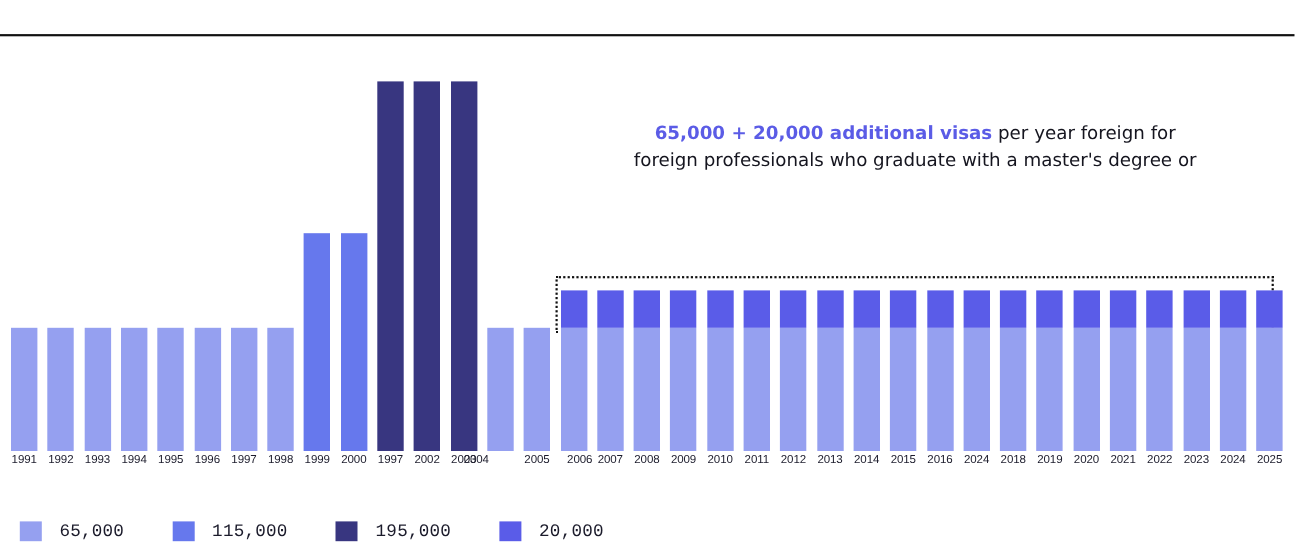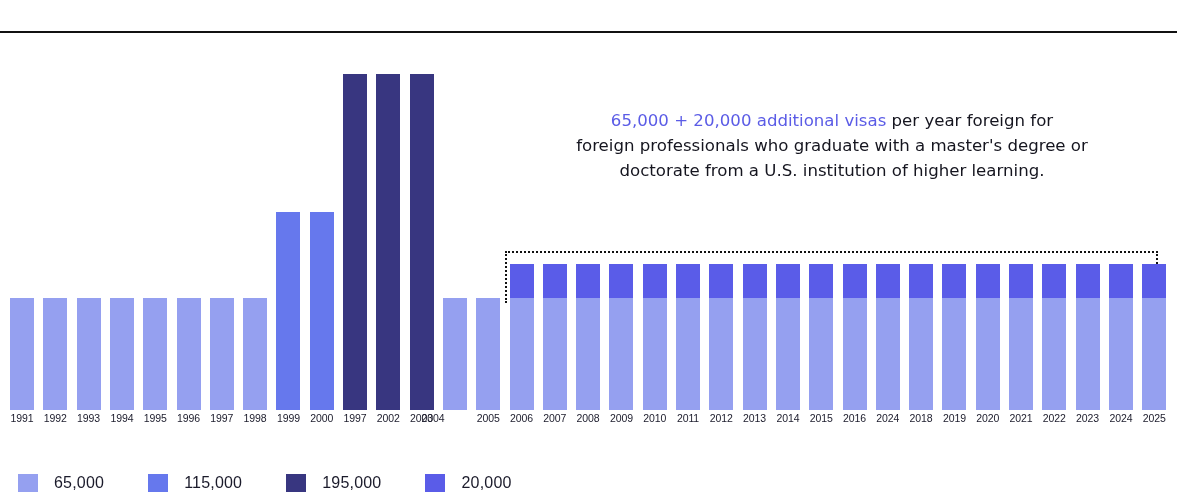--- a/index.html
+++ b/index.html
@@ -89,21 +89,21 @@
     left: 498px;
     top: 108px;
     width: 668px;
     text-align: center;
     font-size: 16.6px;
     line-height: 25px;
     color: #15151f;
     font-family: "DejaVu Sans", sans-serif;
   }
   #annot-text .hl {
-    font-weight: normal;
+    font-weight: bold;
   }
 
   
   #legend {
     position: absolute;
     left: 18px;
     top: 472px;
     height: 22px;
     display: flex;
     align-items: center;
@@ -115,20 +115,21 @@
   }
   .legend-swatch {
     width: 20px;
     height: 18px;
     margin-right: 16px;
   }
   .legend-label {
     font-size: 16px;
     color: #1b1b2b;
     letter-spacing: 0.2px;
+    font-family: Liberation Mono, monospace;
   }
 
   
   #source {
     position: absolute;
     right: 18px;
     top: 474px;
     font-size: 14.2px;
     font-style: italic;
     color: #15151f;
@@ -272,40 +273,39 @@
       </div>
       <div class="bar-col" style="left: 1142.2px; width: 24px; height: 146.462px;">
         <div class="seg" style="bottom: 0px; height: 112px; background: rgb(149, 160, 240);"></div>
         <div class="seg" style="bottom: 112px; height: 34.4615px; background: rgb(90, 92, 232);"></div>
       </div>
     </div>
 
   <div id="annot-text">
     <span class="hl" style="color: rgb(91, 92, 230);">65,000 + 20,000 additional visas</span><span> per year foreign for</span><br>
     <span>foreign professionals who graduate with a master's degree or</span><br>
-    <span>doctorate from a U.S. institution of higher learning.</span>
   </div>
 
   <div id="axis">
       <div class="tick" style="left: 5px;">1991</div>
       <div class="tick" style="left: 38.3px;">1992</div>
       <div class="tick" style="left: 71.6px;">1993</div>
       <div class="tick" style="left: 104.9px;">1994</div>
       <div class="tick" style="left: 138.2px;">1995</div>
       <div class="tick" style="left: 171.5px;">1996</div>
       <div class="tick" style="left: 204.8px;">1997</div>
       <div class="tick" style="left: 238.1px;">1998</div>
       <div class="tick" style="left: 271.4px;">1999</div>
       <div class="tick" style="left: 304.7px;">2000</div>
       <div class="tick" style="left: 338px;">1997</div>
       <div class="tick" style="left: 371.3px;">2002</div>
       <div class="tick" style="left: 404.6px; text-align: center;">2003</div>
       <div class="tick" style="left: 416px;">2004</div>
       <div class="tick" style="left: 471.2px;">2005</div>
-      <div class="tick" style="left: 504.5px;">2006</div>
+      <div class="tick" style="left: 504.5px; text-align: right;">2006</div>
       <div class="tick" style="left: 537.8px;">2007</div>
       <div class="tick" style="left: 571.1px;">2008</div>
       <div class="tick" style="left: 604.4px;">2009</div>
       <div class="tick" style="left: 637.7px;">2010</div>
       <div class="tick" style="left: 671px;">2011</div>
       <div class="tick" style="left: 704.3px;">2012</div>
       <div class="tick" style="left: 737.6px;">2013</div>
       <div class="tick" style="left: 770.9px;">2014</div>
       <div class="tick" style="left: 804.2px;">2015</div>
       <div class="tick" style="left: 837.5px;">2016</div>

